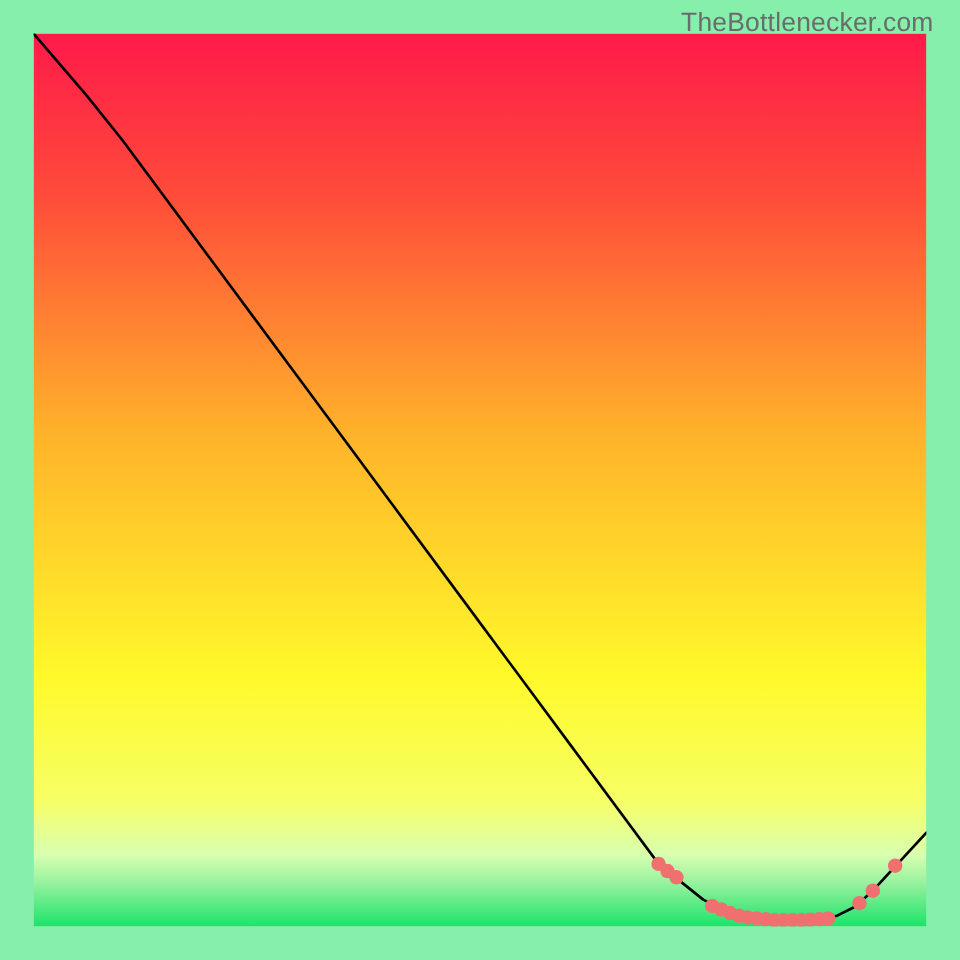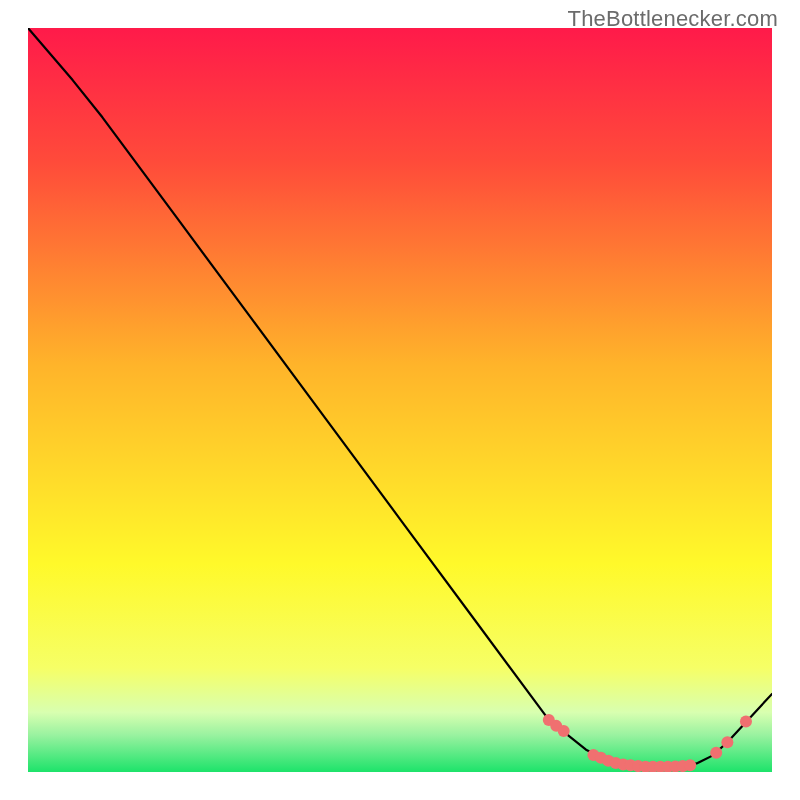--- a/index.html
+++ b/index.html
@@ -8,21 +8,21 @@
     background: #000;
     width: 800px;
     height: 800px;
     overflow: hidden;
     font-family: Arial, Helvetica, sans-serif;
   }
   .frame {
     position: relative;
     width: 800px;
     height: 800px;
-    background: #ffffff;
+    background: #86efac;
   }
   .plot-area {
     position: absolute;
     left: 28px;
     top: 28px;
     width: 744px;
     height: 744px;
   }
   .watermark {
     position: absolute;

